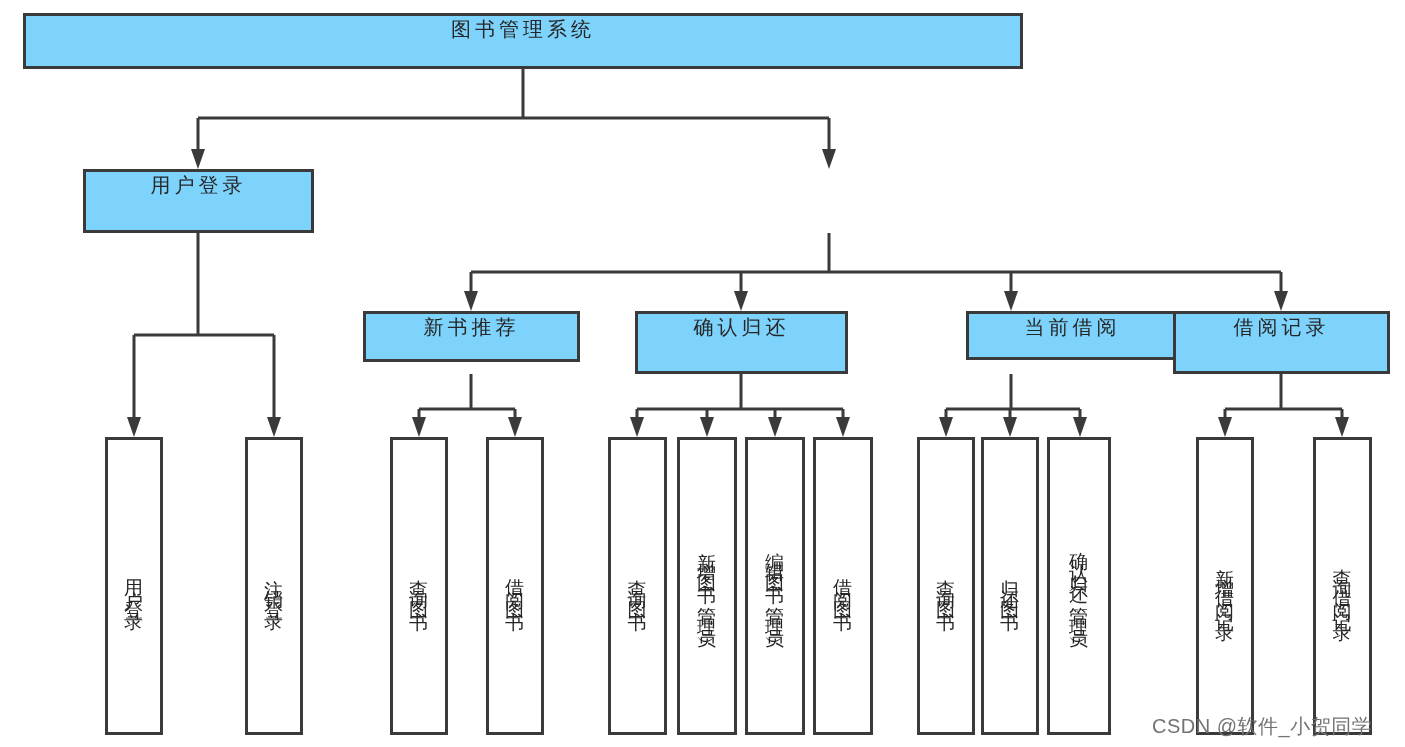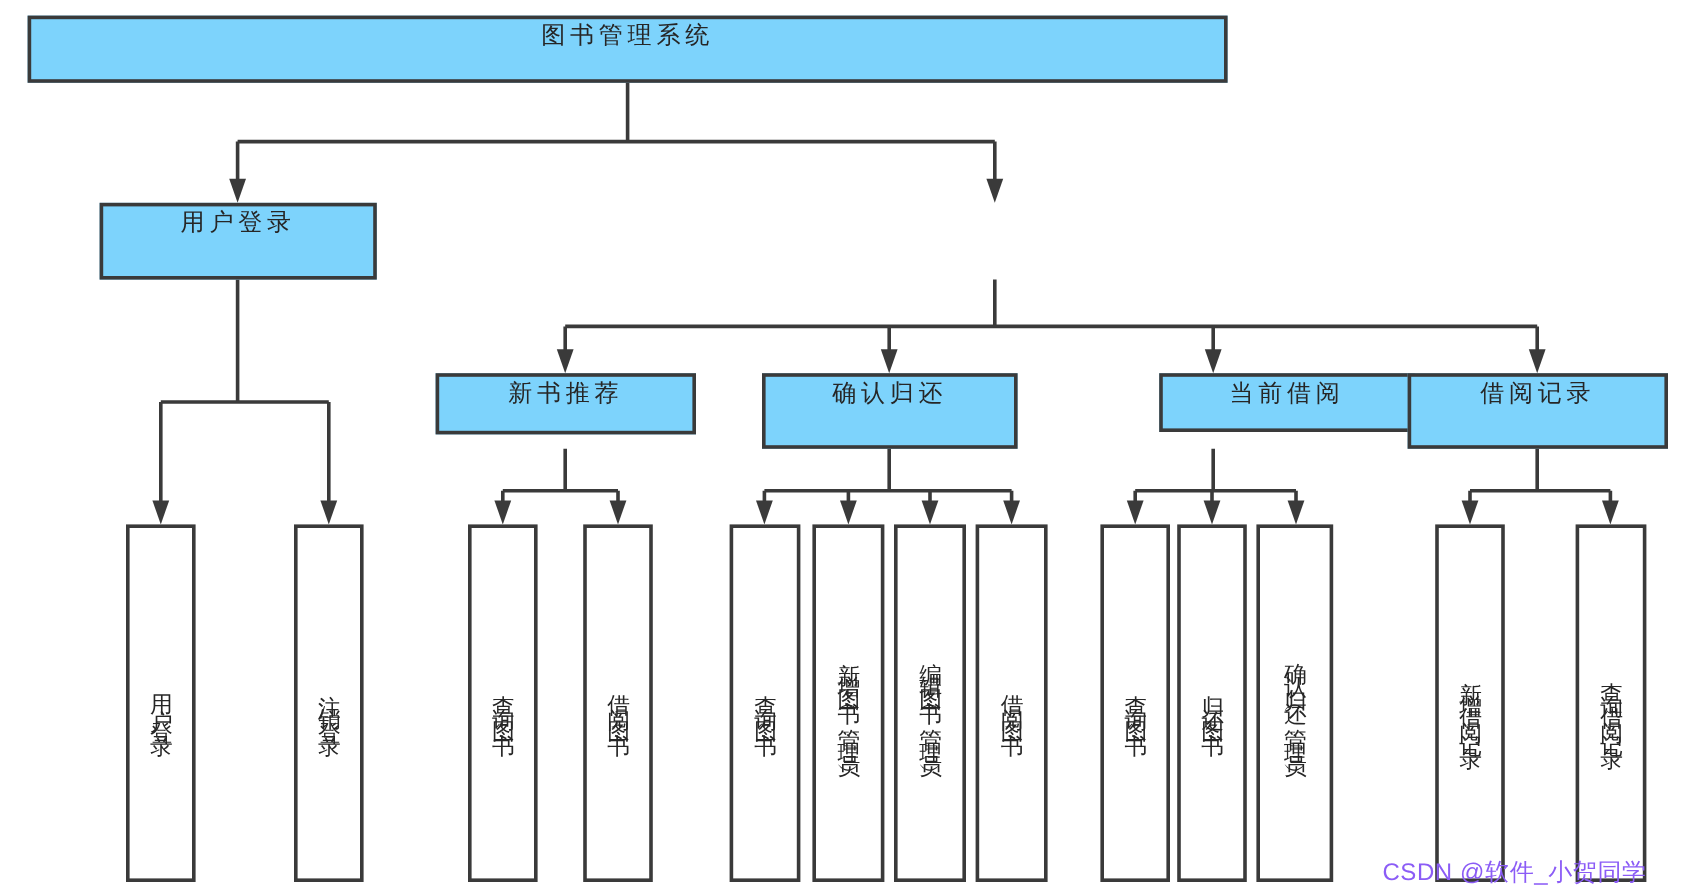--- a/index.html
+++ b/index.html
@@ -39,21 +39,21 @@
   .l-3b{left:677px;width:60px;}
   .l-3c{left:745px;width:60px;}
   .l-3d{left:813px;width:60px;}
   .l-4a{left:917px;width:58px;}
   .l-4b{left:981px;width:58px;}
   .l-4c{left:1047px;width:64px;}
   .l-5a{left:1196px;width:58px;}
   .l-5b{left:1313px;width:59px;}
   .watermark{
     position:absolute;left:1152px;top:713px;z-index:5;
-    font-size:20px;color:#8b5cf6;letter-spacing:0.5px;white-space:nowrap;
+    font-size:20px;color:#737373;letter-spacing:0.5px;white-space:nowrap;
   }
 </style>
 </head>
 <body>
 
 <div class="canvas">
 
   <svg class="wires" width="1405" height="747" viewBox="0 0 1405 747" aria-hidden="true">
 
     <path d="M523 68 V118 M198 118 H829 M198 118 V151 M829 118 V151"></path>

